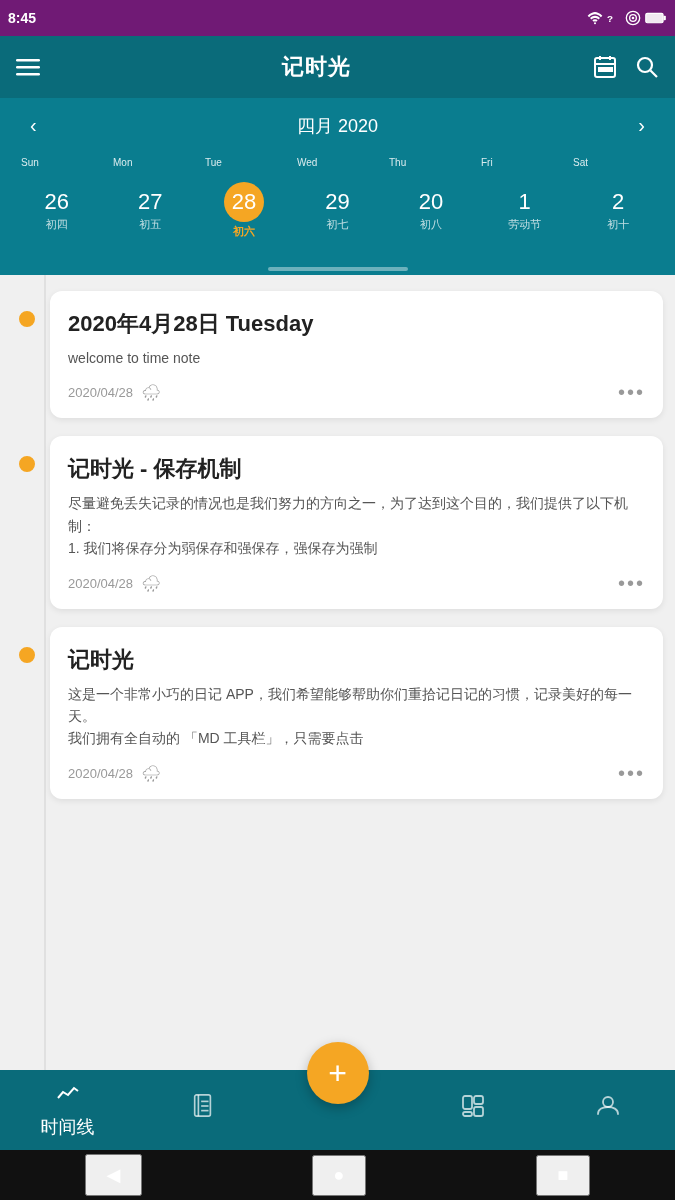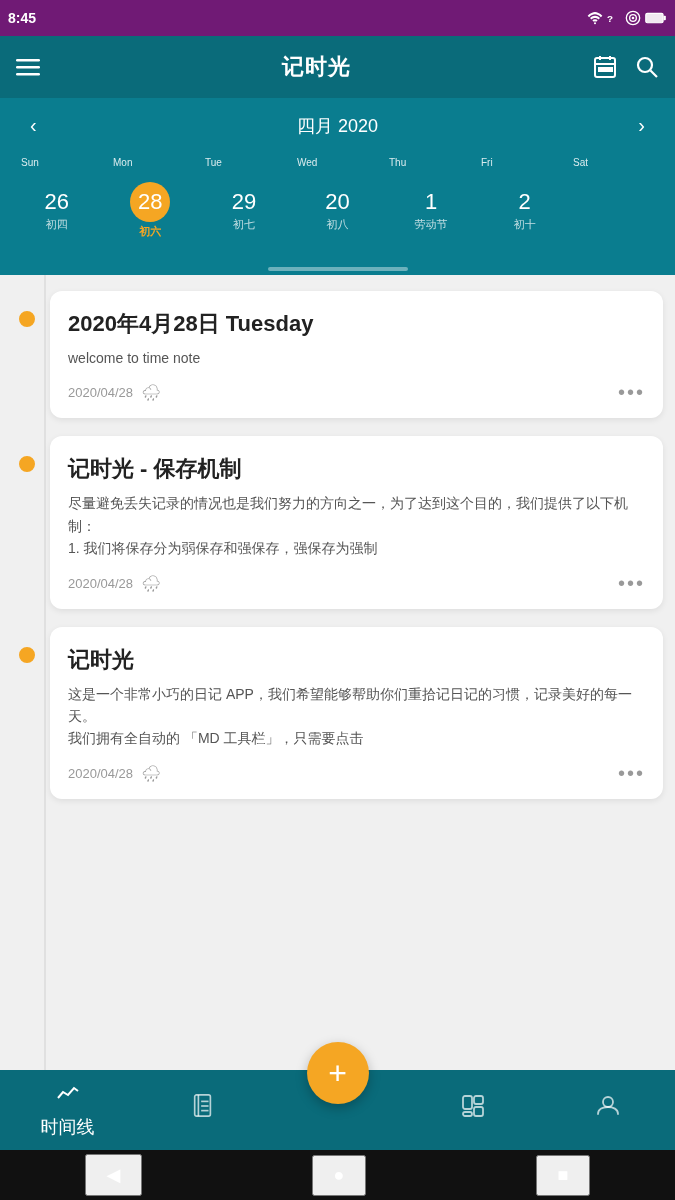--- a/index.html
+++ b/index.html
@@ -362,20 +362,24 @@
     <span>Thu</span>
     <span>Fri</span>
     <span>Sat</span>
   </div>
   <div class="calendar-days" id="calendar-days-container">
 
   <div class="cal-day">
         <span class="day-num">26</span>
         <span class="day-lunar">初四</span>
       </div>
+      <div class="cal-day">
+        <span class="day-num">27</span>
+        <span class="day-lunar">初五</span>
+      </div>
       <div class="cal-day selected">
         <span class="day-num">28</span>
         <span class="day-lunar">初六</span>
       </div>
       <div class="cal-day">
         <span class="day-num">29</span>
         <span class="day-lunar">初七</span>
       </div>
       <div class="cal-day">
         <span class="day-num">20</span>

